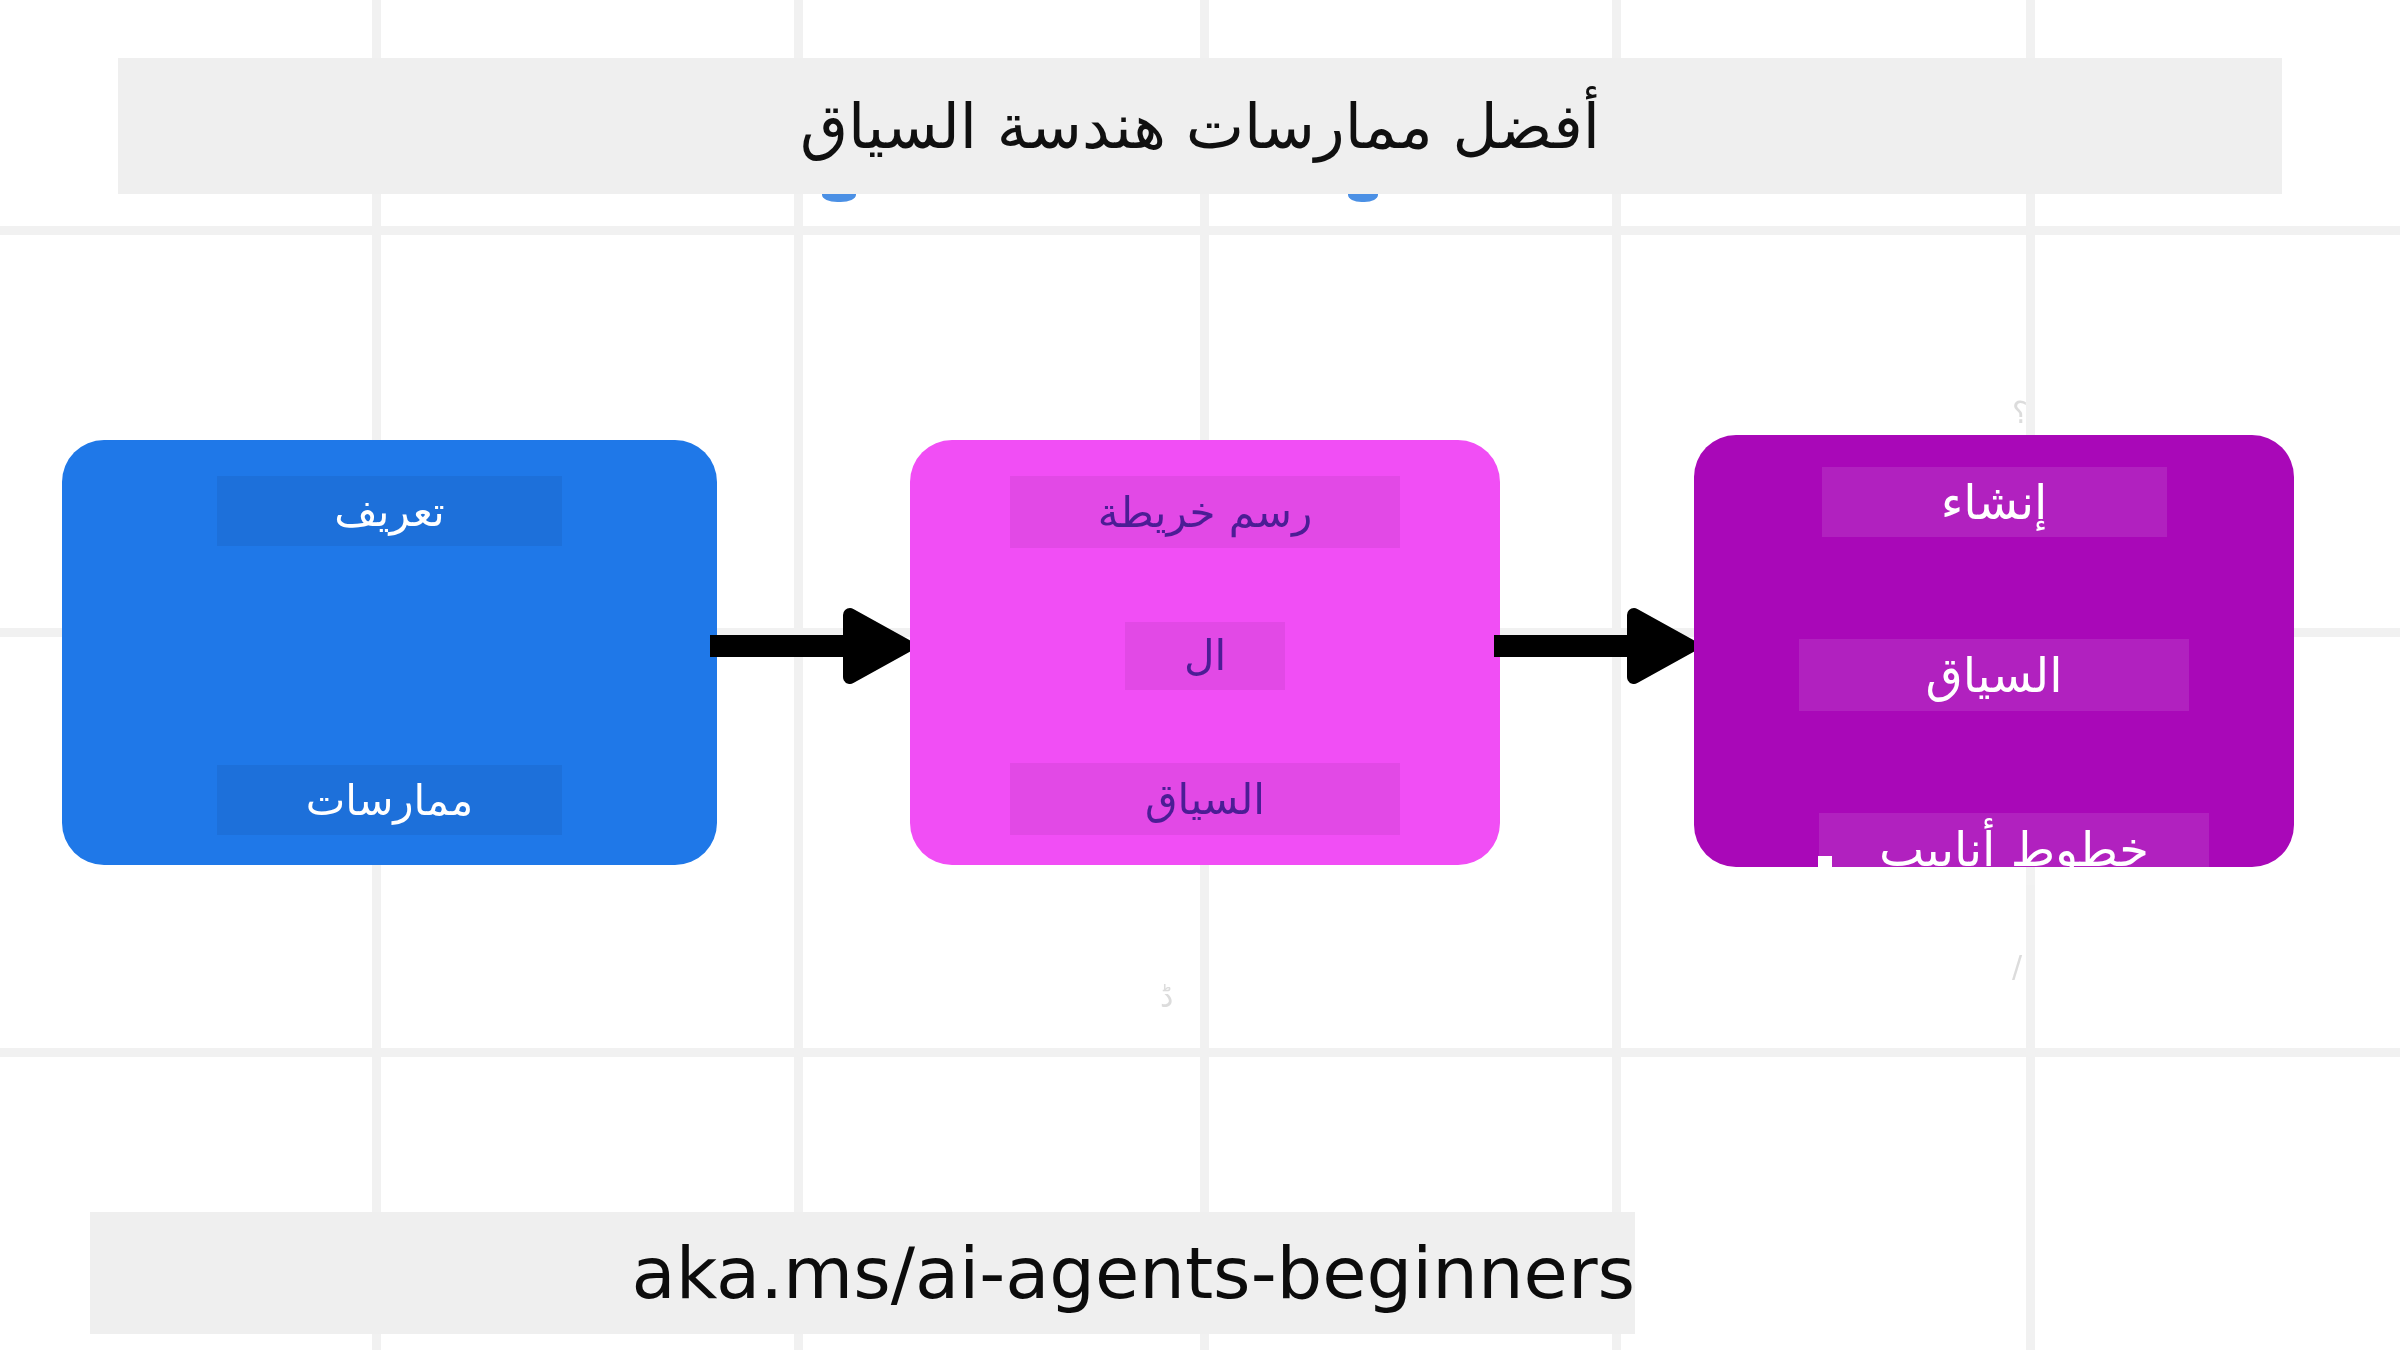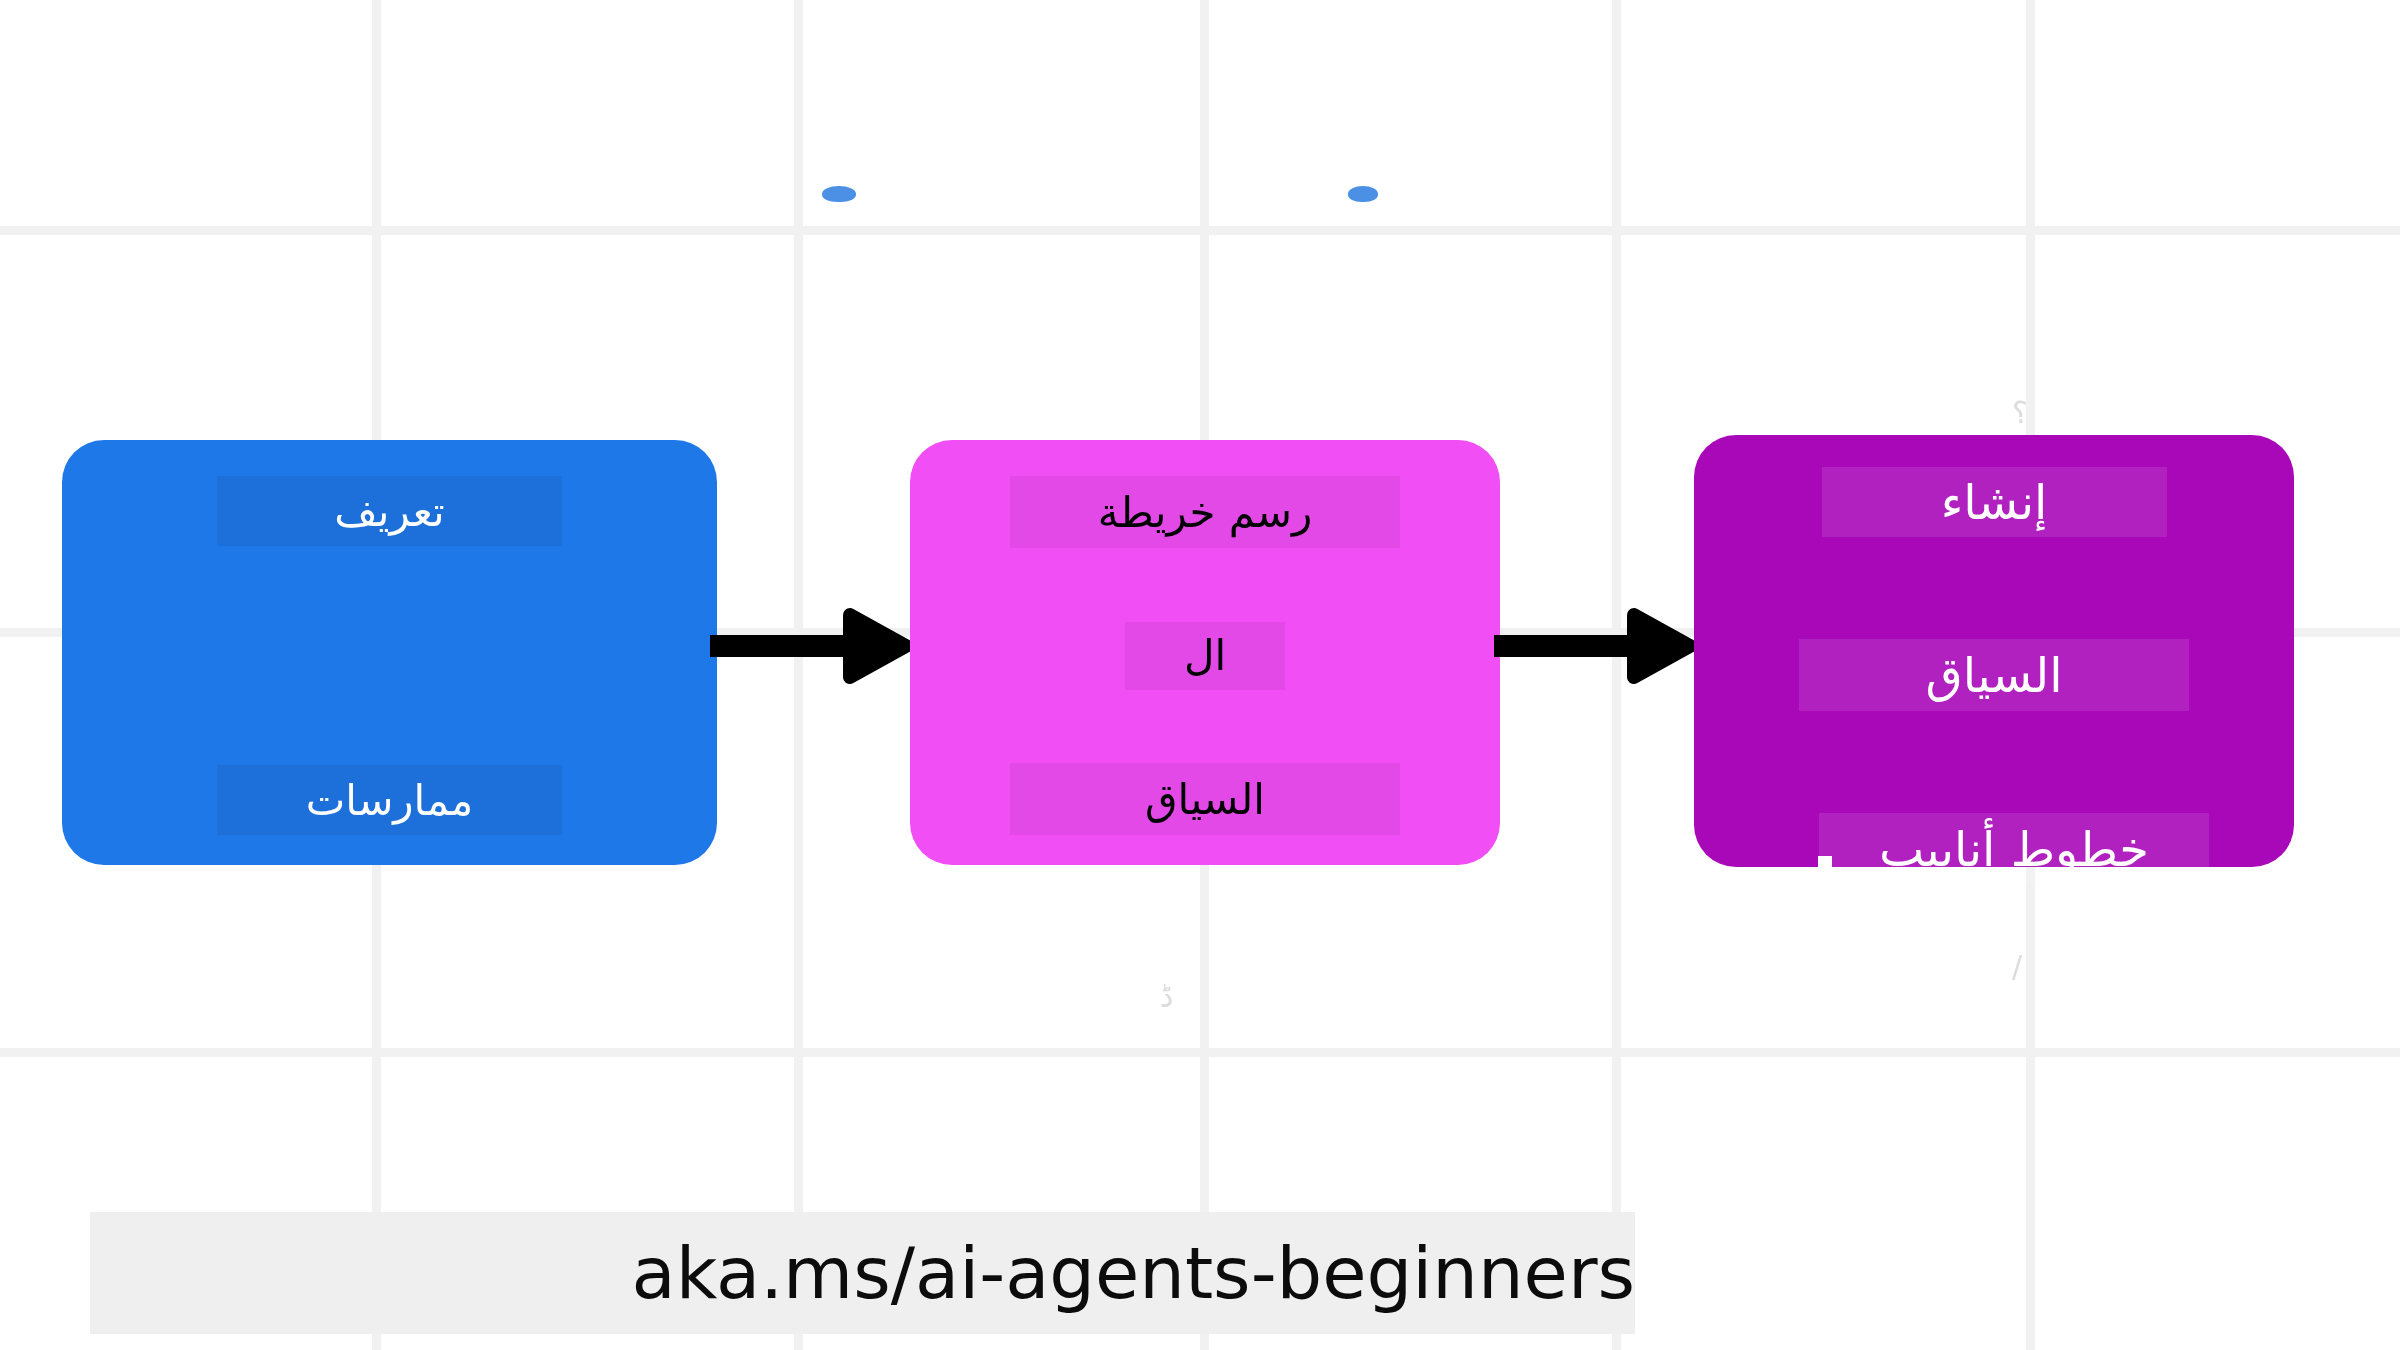--- a/index.html
+++ b/index.html
@@ -133,21 +133,21 @@
   
   #stage-map {
     left: 910px;
     top: 440px;
     width: 590px;
     height: 425px;
     background: #f14ef5;
     padding: 36px 0 30px 0;
   }
   #stage-map .chip {
-    color: #000000;
+    color: #4c1d95;
     background: rgba(0, 0, 0, .06);
     font-size: 42px;
   }
 
   
   #stage-create {
     left: 1694px;
     top: 435px;
     width: 600px;
     height: 432px;
@@ -201,20 +201,23 @@
     <div class="gline-h" style="top:628px"></div>
     <div class="gline-h" style="top:1048px"></div>
   </div>
 
   <div class="ghost-blue" style="left:822px;  top:186px; width:34px; height:16px;"></div>
   <div class="ghost-blue" style="left:1348px; top:186px; width:30px; height:16px;"></div>
   <div class="ghost" style="left:2012px; top:398px;">؟</div>
   <div class="ghost" style="left:2012px; top:952px;">/</div>
   <div class="ghost" style="left:1160px; top:982px;">ڈ</div>
 
+  <div class="banner" id="title-banner">
+    <span id="title-text">أفضل ممارسات هندسة السياق</span>
+  </div>
 
   <div class="stage" id="stage-define">
     <div class="chip w-lg">تعريف</div>
     <div class="chip w-lg">ممارسات</div>
   </div>
 
   <svg class="arrow" style="left:710px; top:595px; width:210px;" viewBox="0 0 210 120">
     <path d="M0,50 L145,50 L145,50 Z" fill="none"></path>
     <rect x="0" y="40" width="150" height="22" fill="#000000"></rect>
     <path d="M140,20 L196,51 L140,82 Z" fill="#000000" stroke="#000000" stroke-width="14" stroke-linejoin="round"></path>

